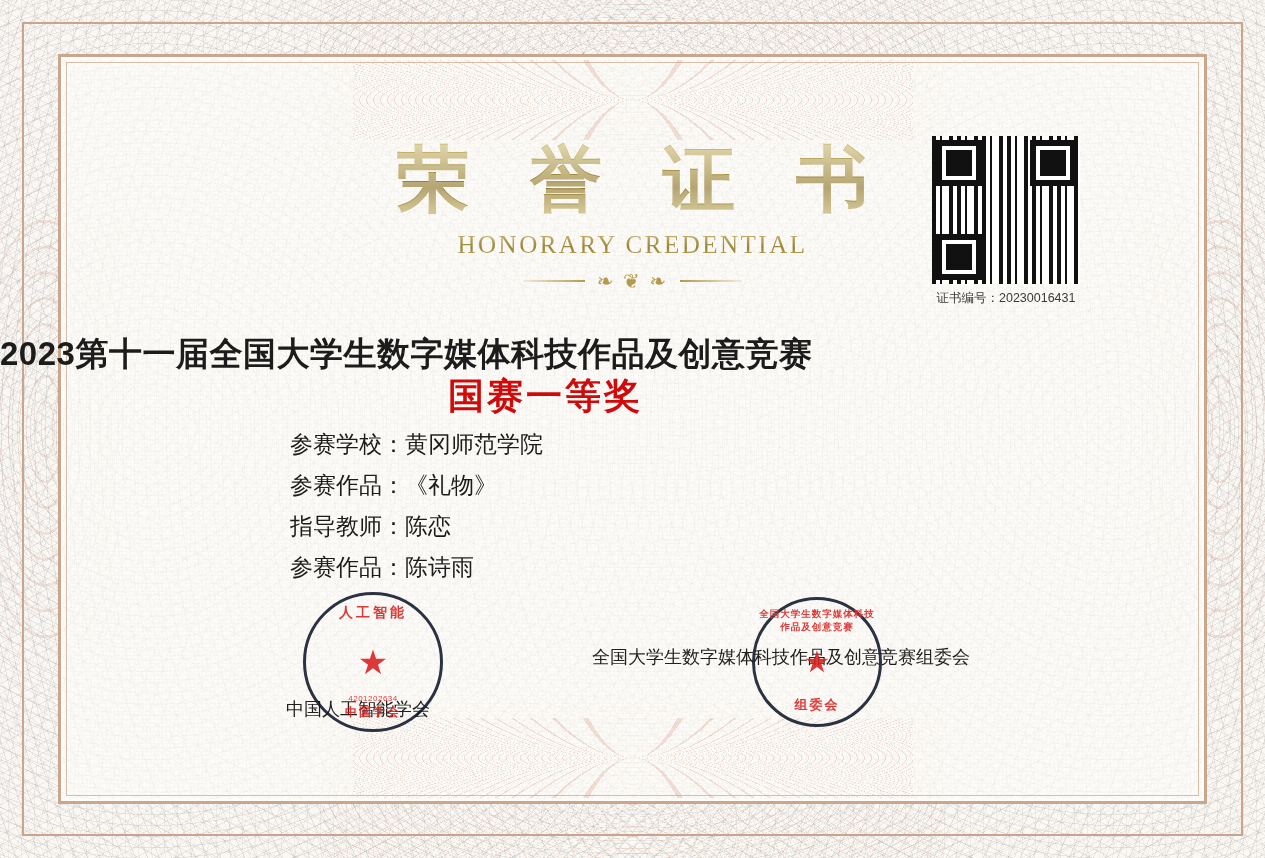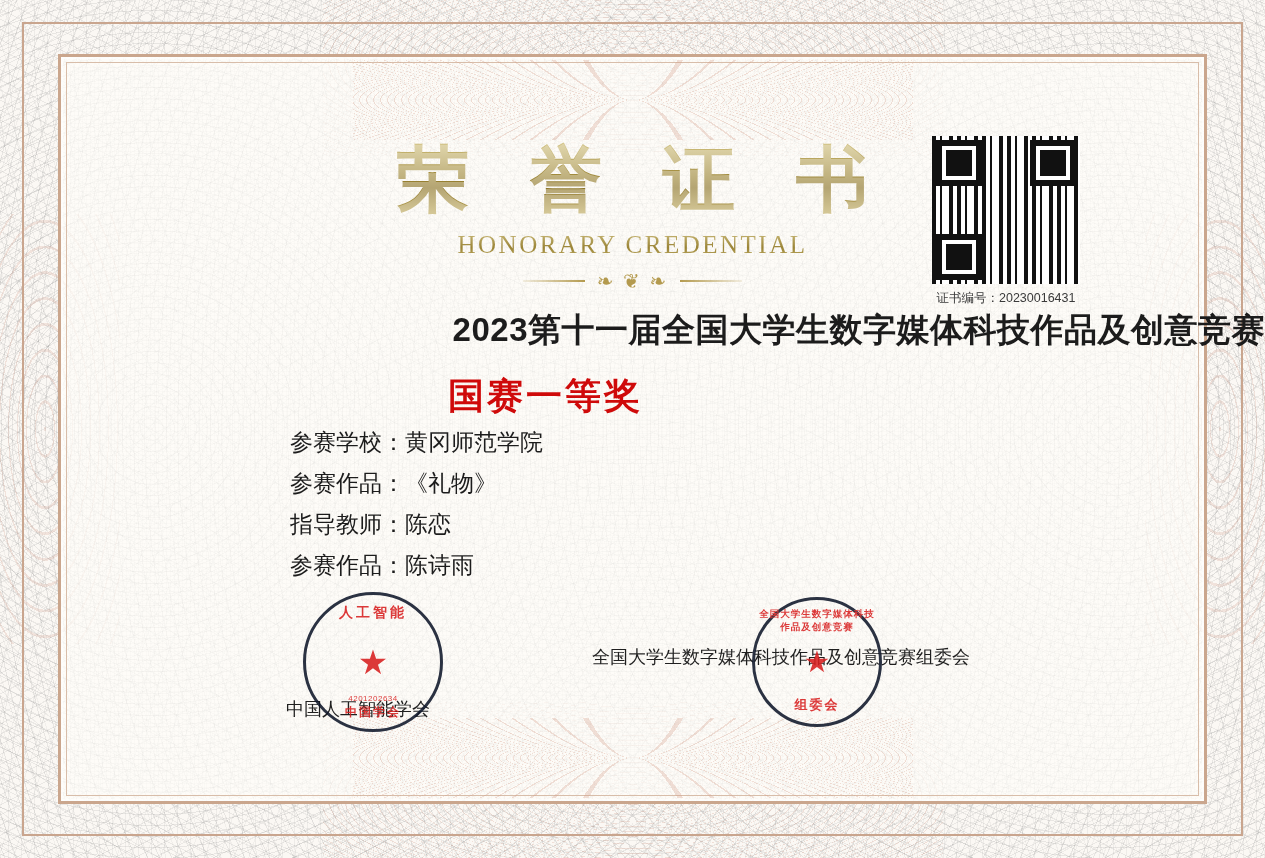--- a/index.html
+++ b/index.html
@@ -201,24 +201,24 @@
     margin-top: 6px;
     font-size: 12.5px;
     color: #3a3a3a;
     white-space: nowrap;
     font-family: "Liberation Sans", sans-serif;
   }
 
   
   .award-title {
     position: absolute;
-    top: 308px;
+    top: 332px;
     left: 0;
     width: 1265px;
-    text-align: right;
+    text-align: left;
     font-size: 33px;
     font-weight: bold;
     color: #1c1c1c;
     letter-spacing: 0.5px;
     font-family: "Liberation Sans", sans-serif;
   }
   .award-prize {
     position: absolute;
     top: 372px;
     left: 0;
@@ -232,21 +232,20 @@
   }
 
   
   .details {
     position: absolute;
     top: 424px;
     left: 290px;
     font-size: 23px;
     color: #1c1c1c;
     line-height: 41px;
-    font-family: Liberation Mono, monospace;
   }
   .detail-row { white-space: nowrap; }
   .detail-label { }
   .detail-value { }
 
   
   .sig-left {
     position: absolute;
     left: 286px;
     top: 645px;

